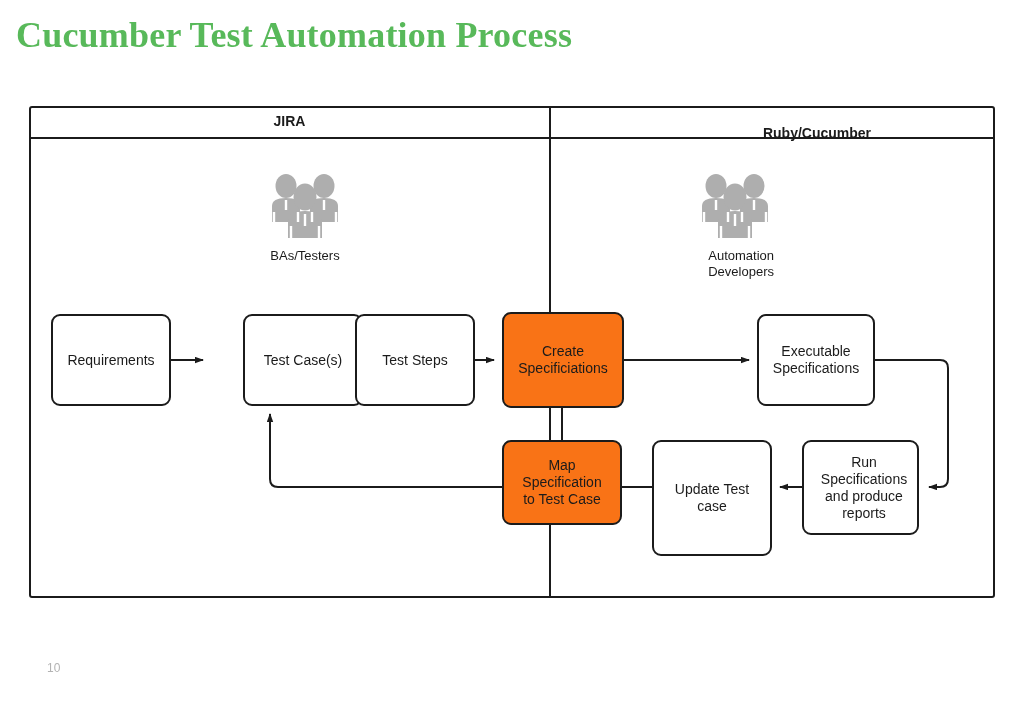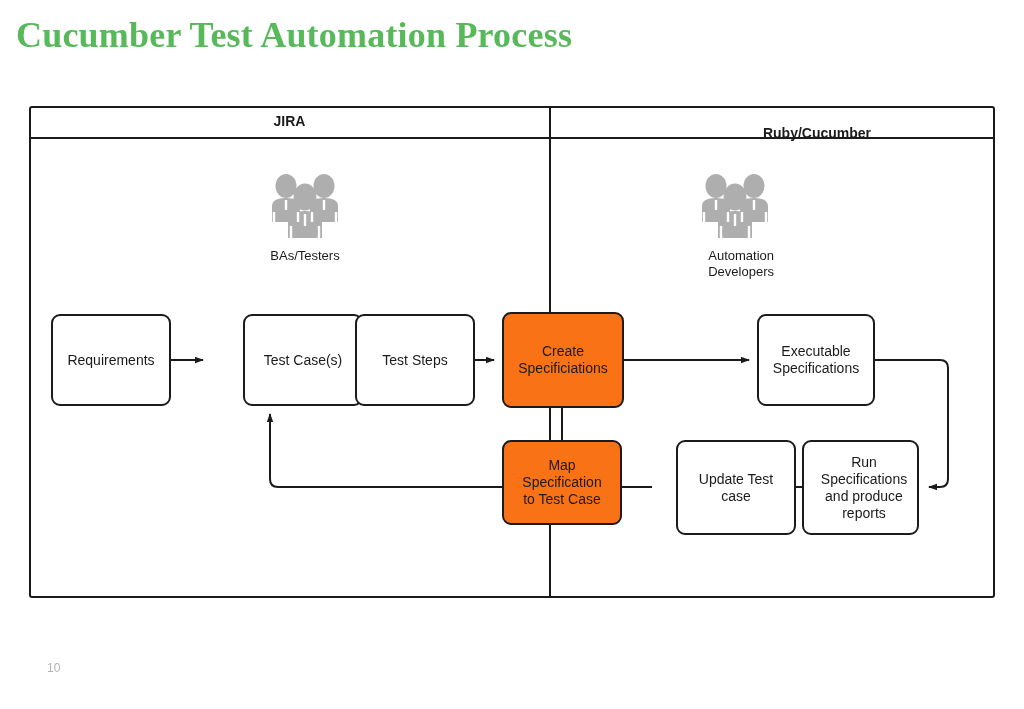--- a/index.html
+++ b/index.html
@@ -124,21 +124,21 @@
   .node.accent {
     background: #f97316;
   }
 
   #node-requirements        { left: 51px;  top: 314px; width: 120px; height: 92px; }
   #node-test-cases          { left: 211px; top: 314px; width: 120px; height: 92px; margin-left: 32px; }
   #node-test-steps          { left: 355px; top: 314px; width: 120px; height: 92px; }
   #node-create-specs        { left: 502px; top: 312px; width: 122px; height: 96px; }
   #node-executable-specs    { left: 757px; top: 314px; width: 118px; height: 92px; }
   #node-map-spec            { left: 502px; top: 440px; width: 120px; height: 85px; }
-  #node-update-test-case    { left: 652px; top: 440px; width: 120px; height: 95px; margin-left: 24px; }
+  #node-update-test-case    { left: 652px; top: 440px; width: 120px; height: 116px; }
   #node-run-specs           { left: 802px; top: 440px; width: 117px; height: 95px; padding-left: 7px; }
 </style>
 </head>
 <body>
 
 <div id="slide-title">Cucumber Test Automation Process</div>
 
 <svg id="diagram-canvas" viewBox="0 0 1024 709" xmlns="http://www.w3.org/2000/svg">
   <defs>
     <marker id="arrowhead" markerWidth="9" markerHeight="9" refX="8" refY="3.2" orient="auto" markerUnits="userSpaceOnUse">

